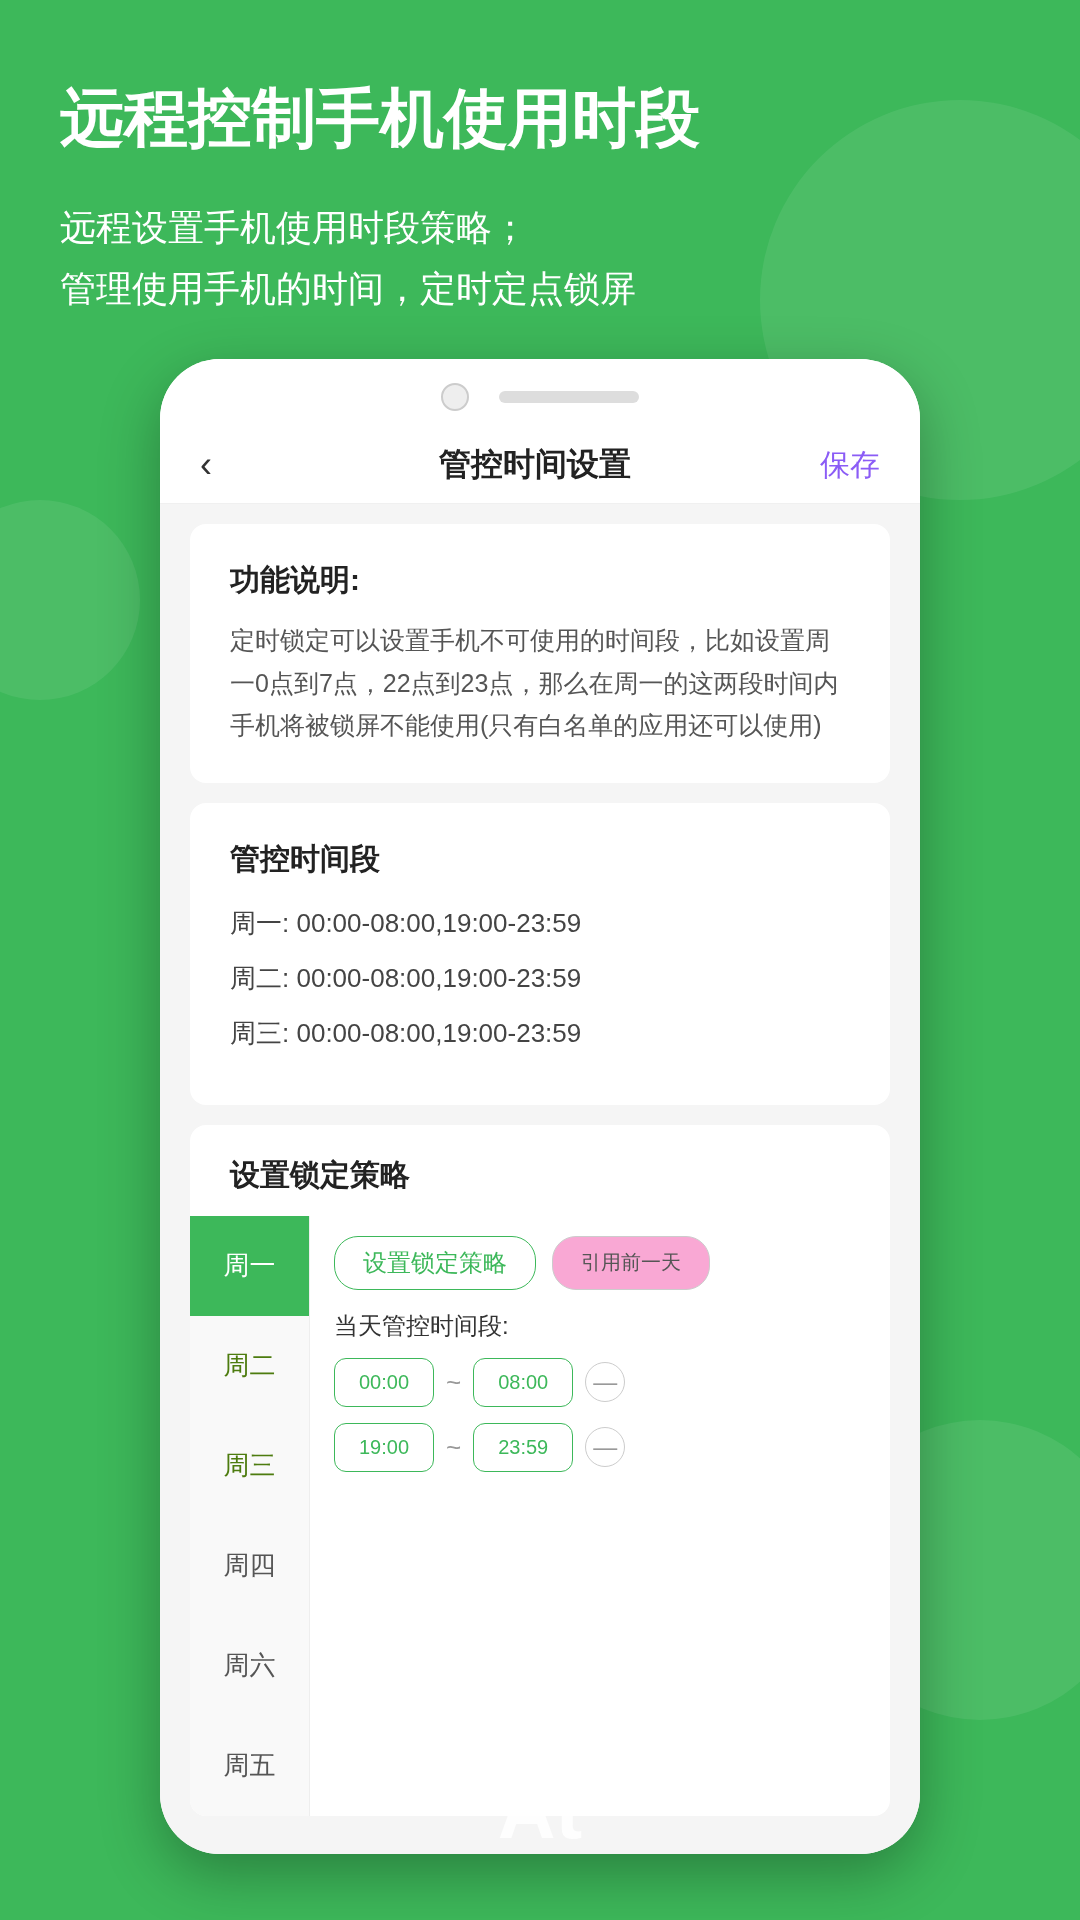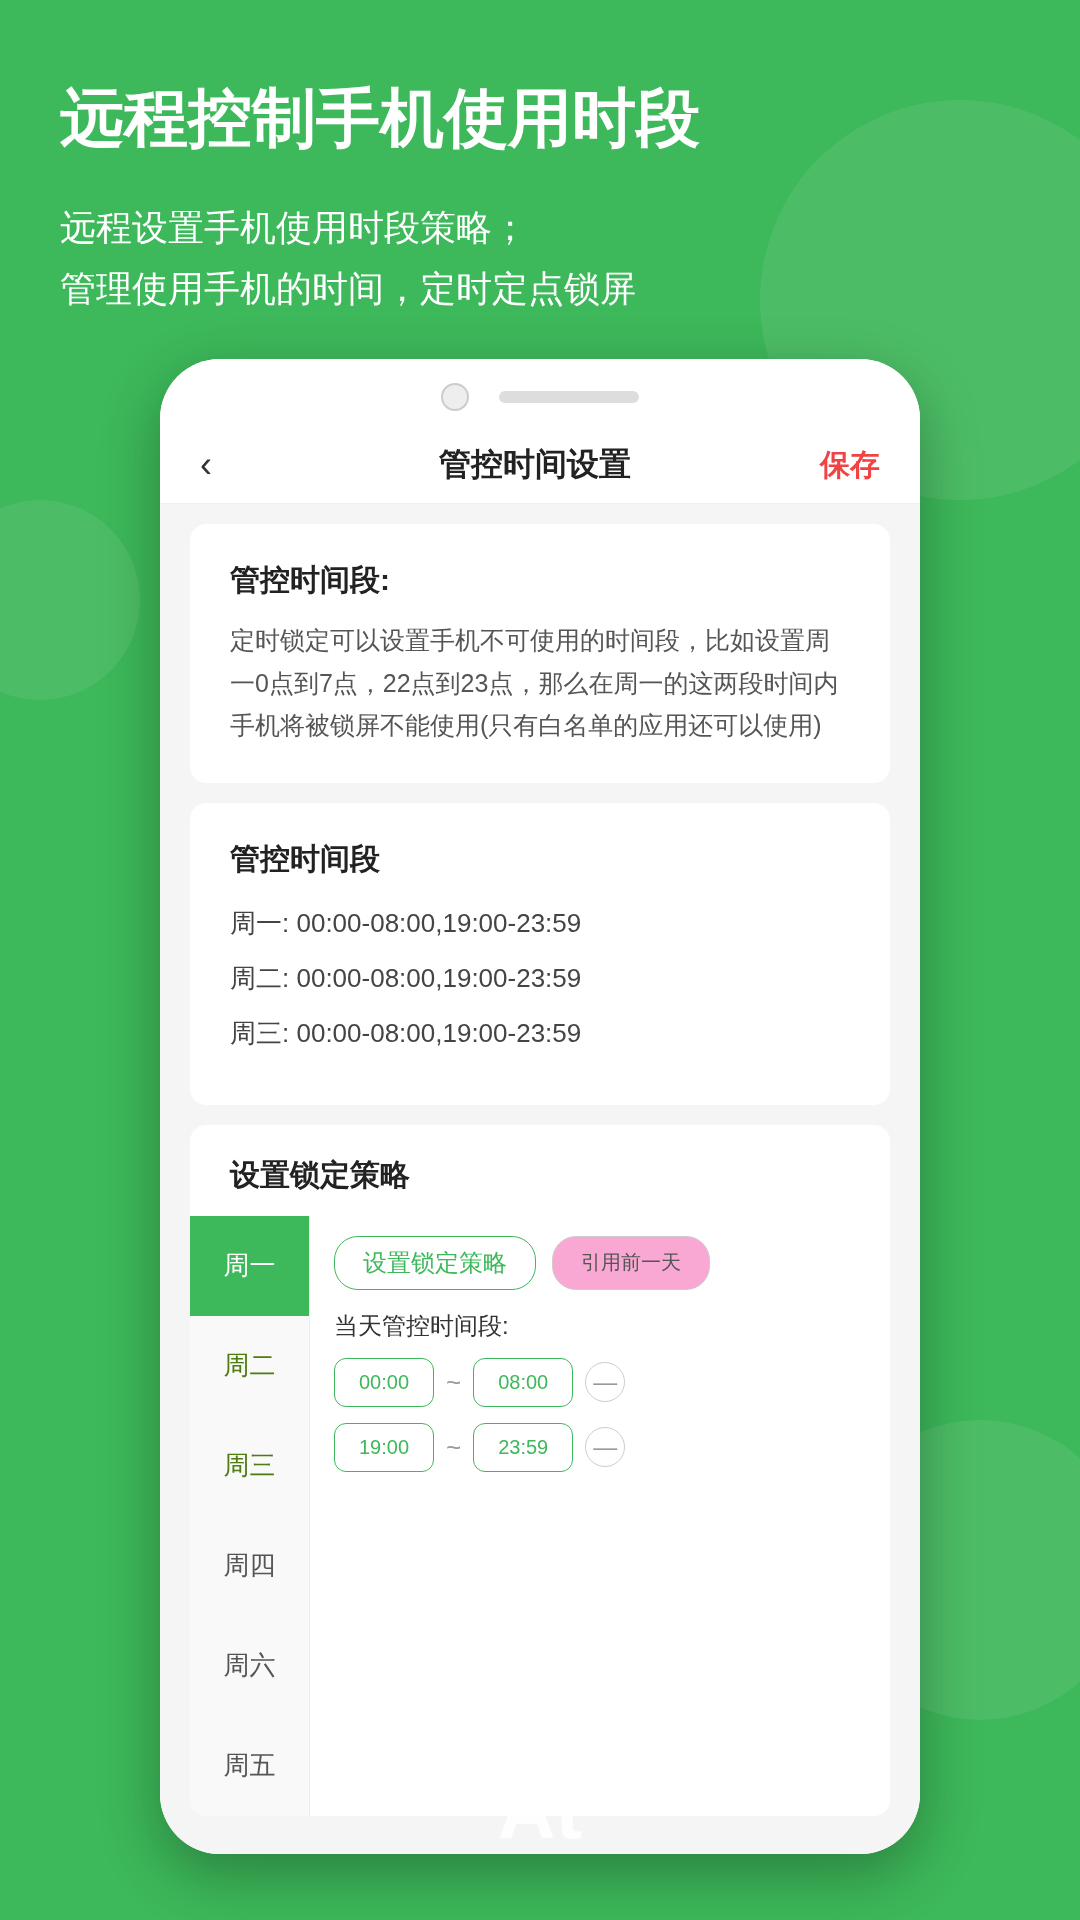--- a/index.html
+++ b/index.html
@@ -94,23 +94,22 @@
       cursor: pointer;
       width: 50px;
     }
     .nav-title {
       font-size: 32px;
       font-weight: bold;
       color: #222;
     }
     .nav-save {
       font-size: 30px;
-      color: #ef4444;
-      cursor: pointer;
-      font-weight: bold;
+      color: #8b5cf6;
+      cursor: pointer;
     }
 
     .phone-content {
       background: #f5f5f5;
       padding: 20px 30px;
       height: 1350px;
       overflow: hidden;
     }
 
     .card {
@@ -308,21 +307,21 @@
 
     <div class="phone-nav">
       <span class="nav-back">‹</span>
       <span class="nav-title">管控时间设置</span>
       <span class="nav-save">保存</span>
     </div>
 
     <div class="phone-content">
 
       <div class="card">
-        <div class="card-title">管控时间段:</div>
+        <div class="card-title">功能说明:</div>
         <div class="card-desc">定时锁定可以设置手机不可使用的时间段，比如设置周一0点到7点，22点到23点，那么在周一的这两段时间内手机将被锁屏不能使用(只有白名单的应用还可以使用)</div>
       </div>
 
       <div class="card schedule-section">
         <div class="card-title">管控时间段</div>
         <div class="schedule-row">
           <span>周一:</span>
           <span>00:00-08:00,19:00-23:59</span>
         </div>
         <div class="schedule-row">

